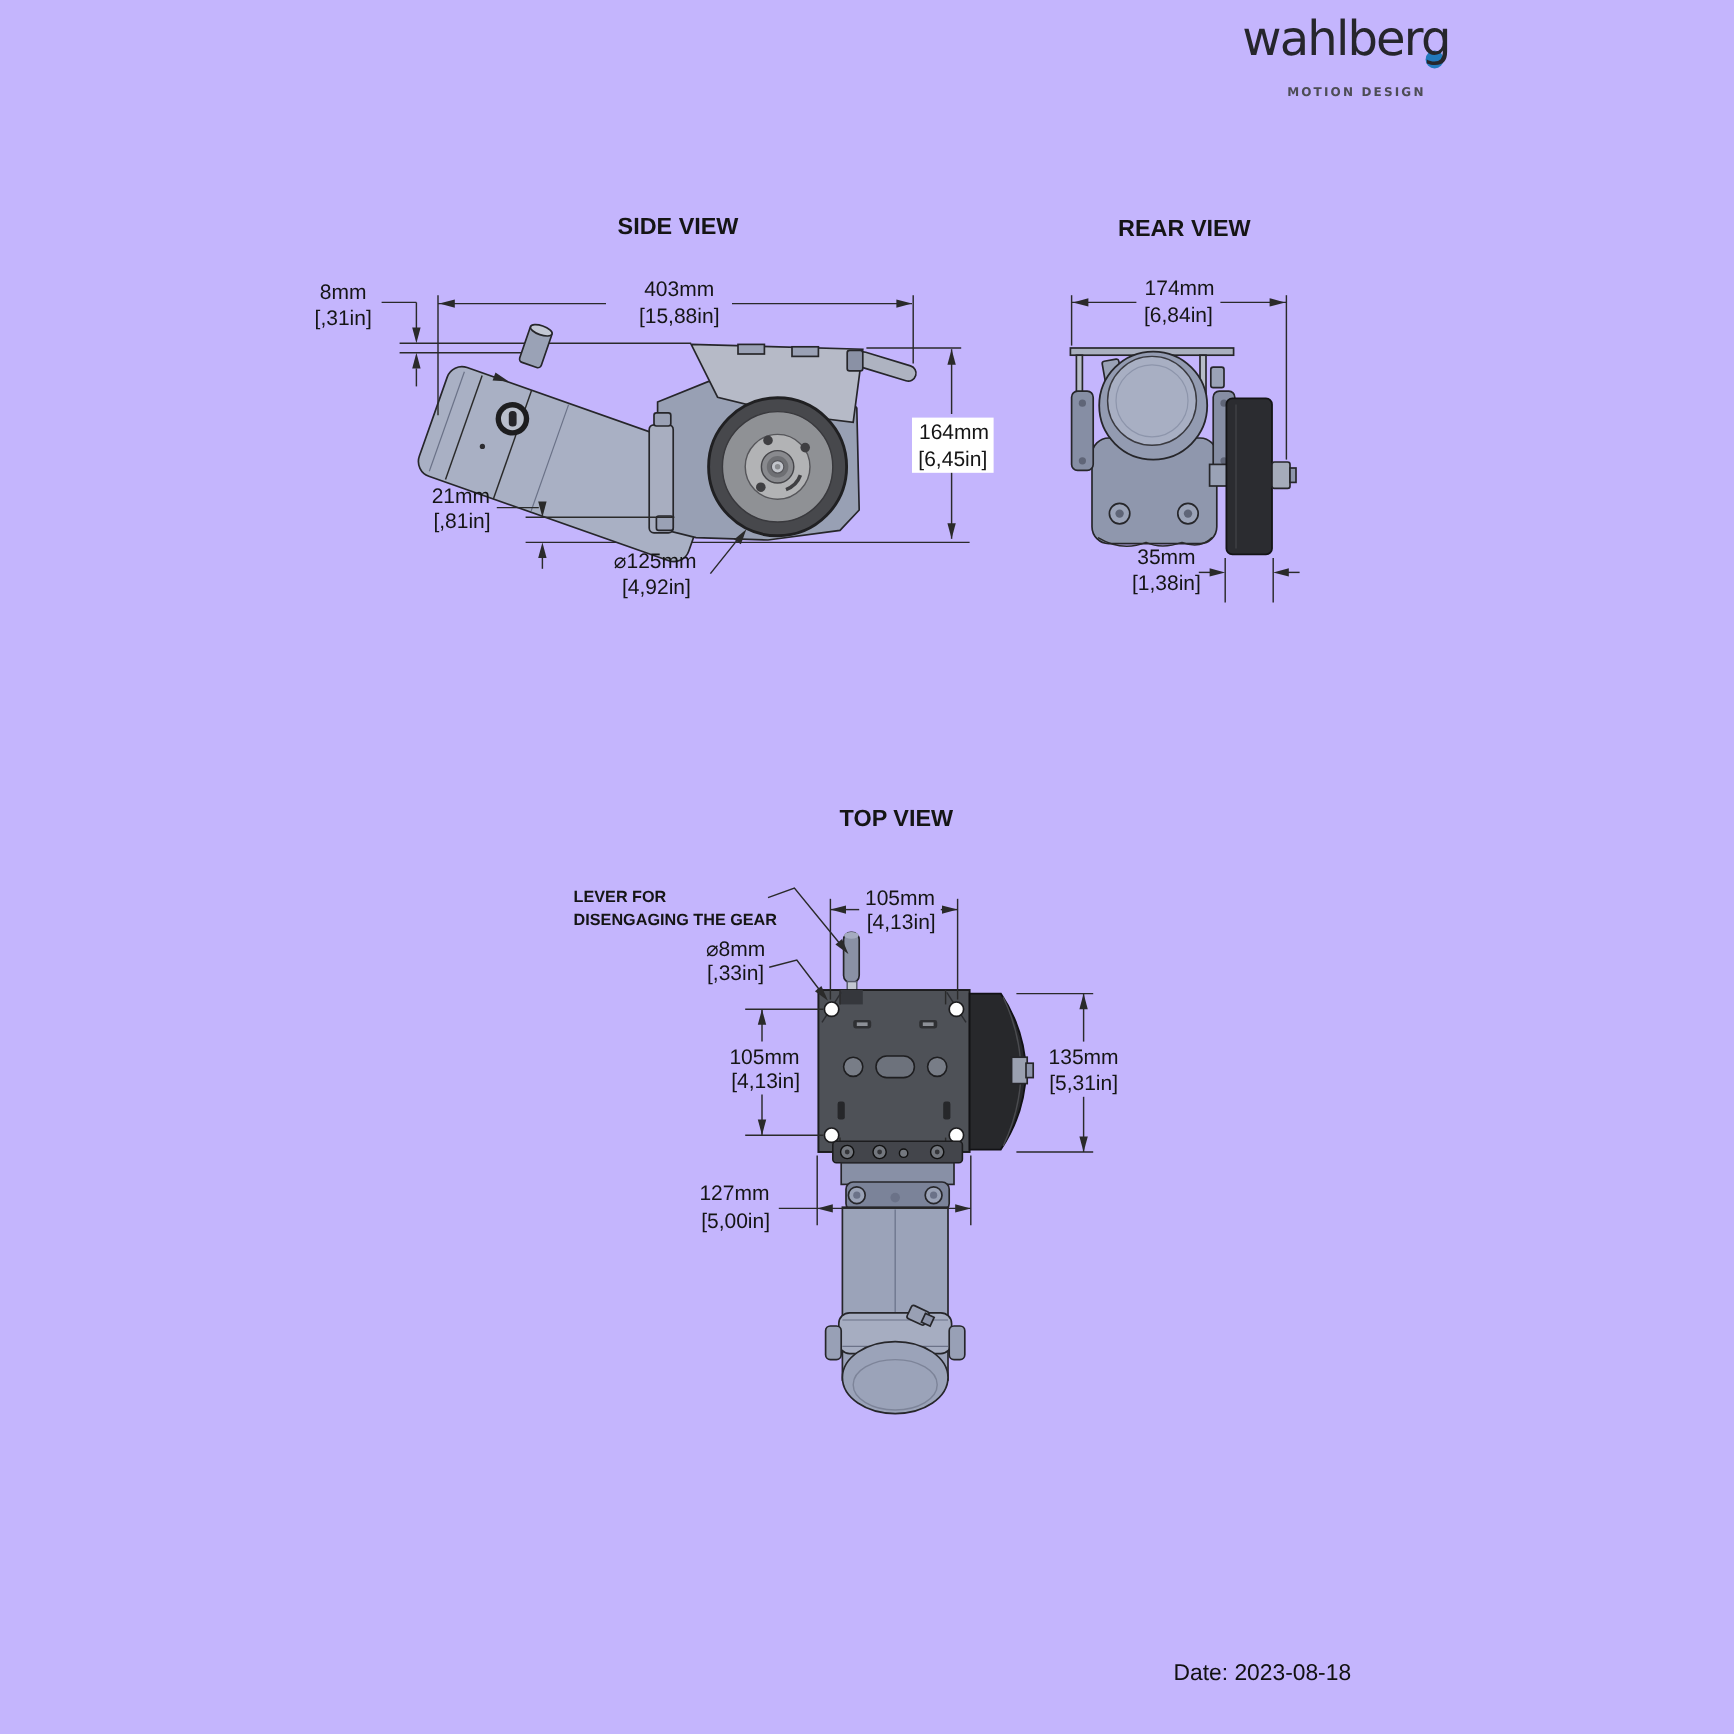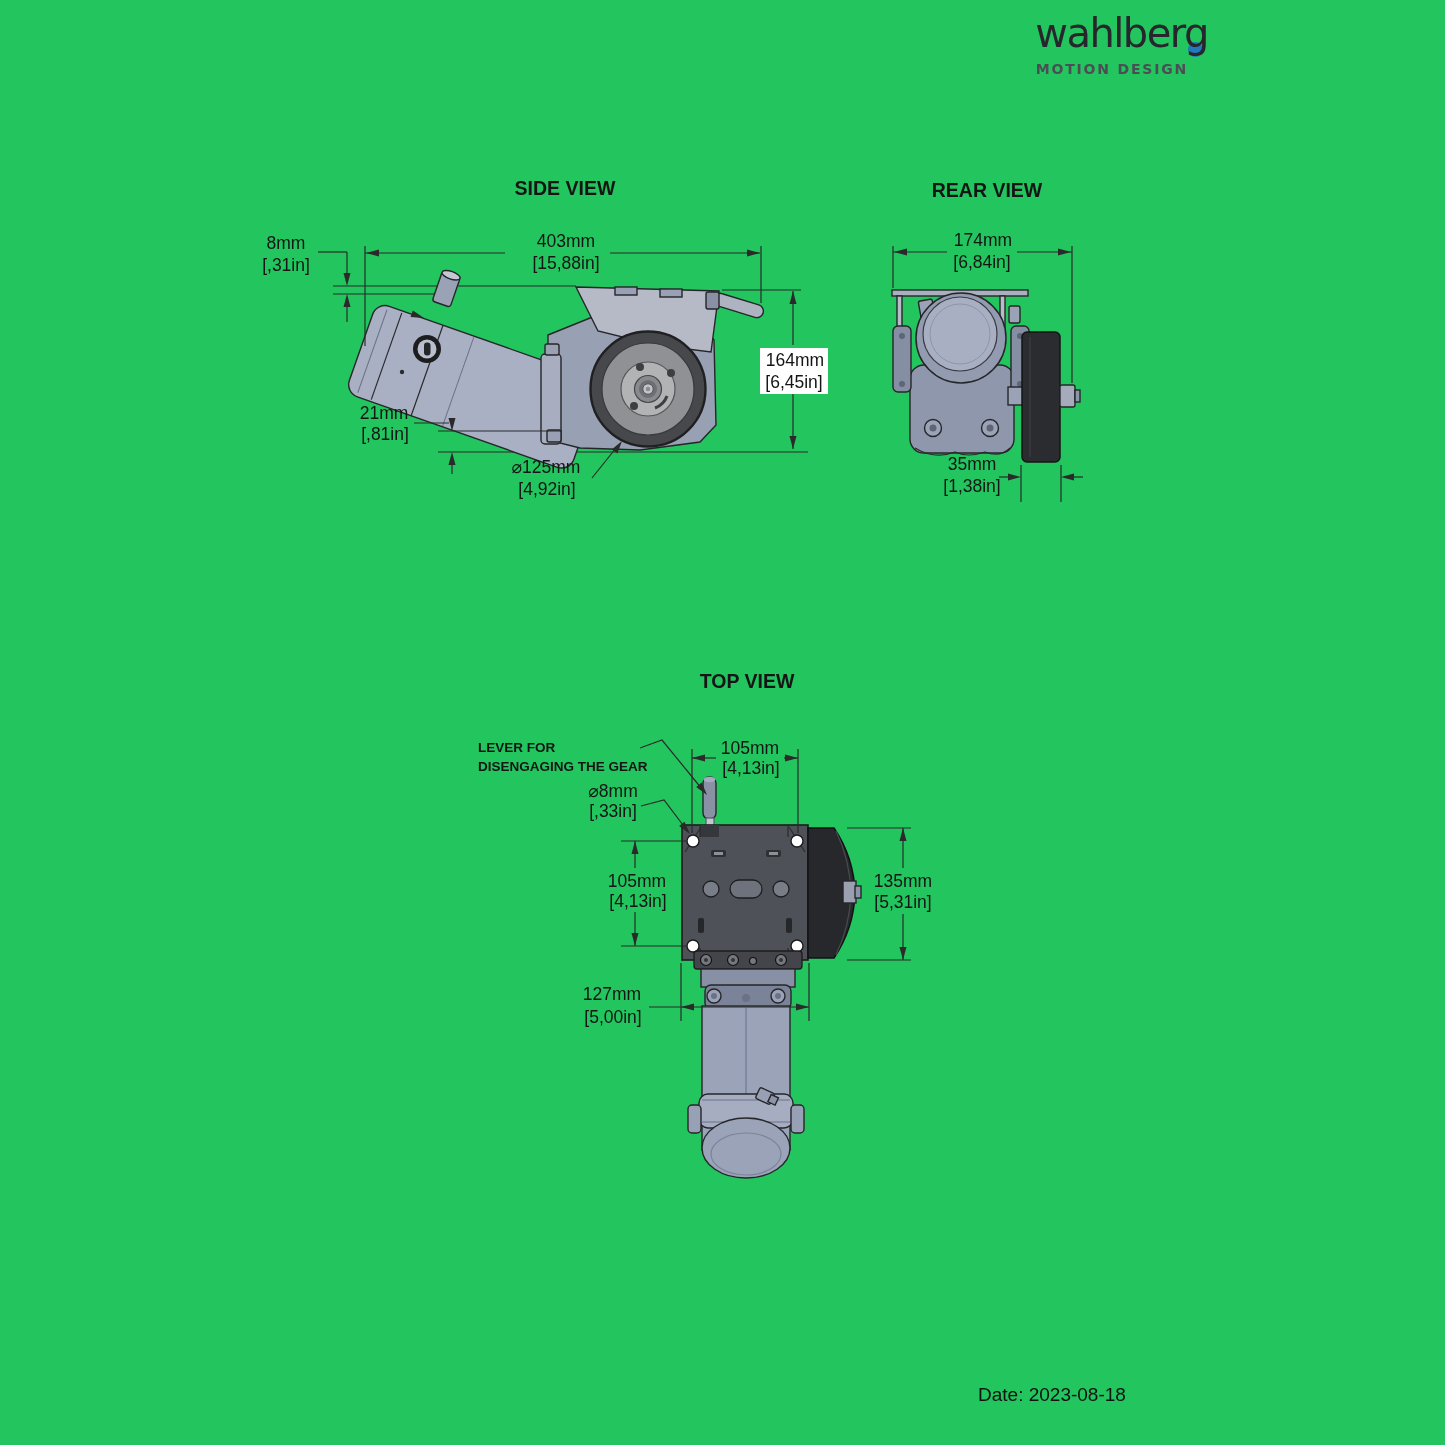--- a/index.html
+++ b/index.html
@@ -1,25 +1,25 @@
 <!DOCTYPE html>
 <html><head>
 <meta charset="utf-8">
 <style>
   html,body{margin:0;padding:0;background:#ffffff;}
-  #page{position:relative;width:1445px;height:1445px;background:#22c55e;overflow:hidden;
+  #page{position:relative;width:1445px;height:1445px;background:#c4b5fd;overflow:hidden;
         font-family:"Liberation Sans",sans-serif;}
   
   #logo{position:absolute;top:12px;right:237px;text-align:right;z-index:2;}
   #brand{position:relative;font-family:"DejaVu Sans",sans-serif;font-size:40px;
          letter-spacing:-1.5px;color:#26262c;line-height:42px;z-index:2;}
   #brand-dot{position:absolute;width:15px;height:15px;border-radius:50%;
              right:5px;top:30px;z-index:1;}
-  #tagline{position:relative;font-family:"DejaVu Sans",sans-serif;font-size:14px;
-           font-weight:bold;letter-spacing:1.8px;color:#4d4d55;margin-top:7px;
+  #tagline{position:relative;font-family:"DejaVu Sans",sans-serif;font-size:10px;
+           font-weight:bold;letter-spacing:1.8px;color:#4d4d55;margin-top:18px;
            margin-right:20px;z-index:2;}
   
   #date{position:absolute;left:978px;top:1336px;font-size:19px;color:#111;margin-top:48px;}
   
   svg text{font-family:"Liberation Sans",sans-serif;fill:#151515;font-size:17.5px;}
   svg text.title{font-size:19.5px;font-weight:bold;}
   svg text.note{font-size:13.5px;font-weight:bold;}
   .ln{stroke:#2a2a2a;stroke-width:1.2;fill:none;}
   .arr{fill:#2a2a2a;stroke:none;}
   .outline{stroke:#26262a;stroke-width:1.4;}

